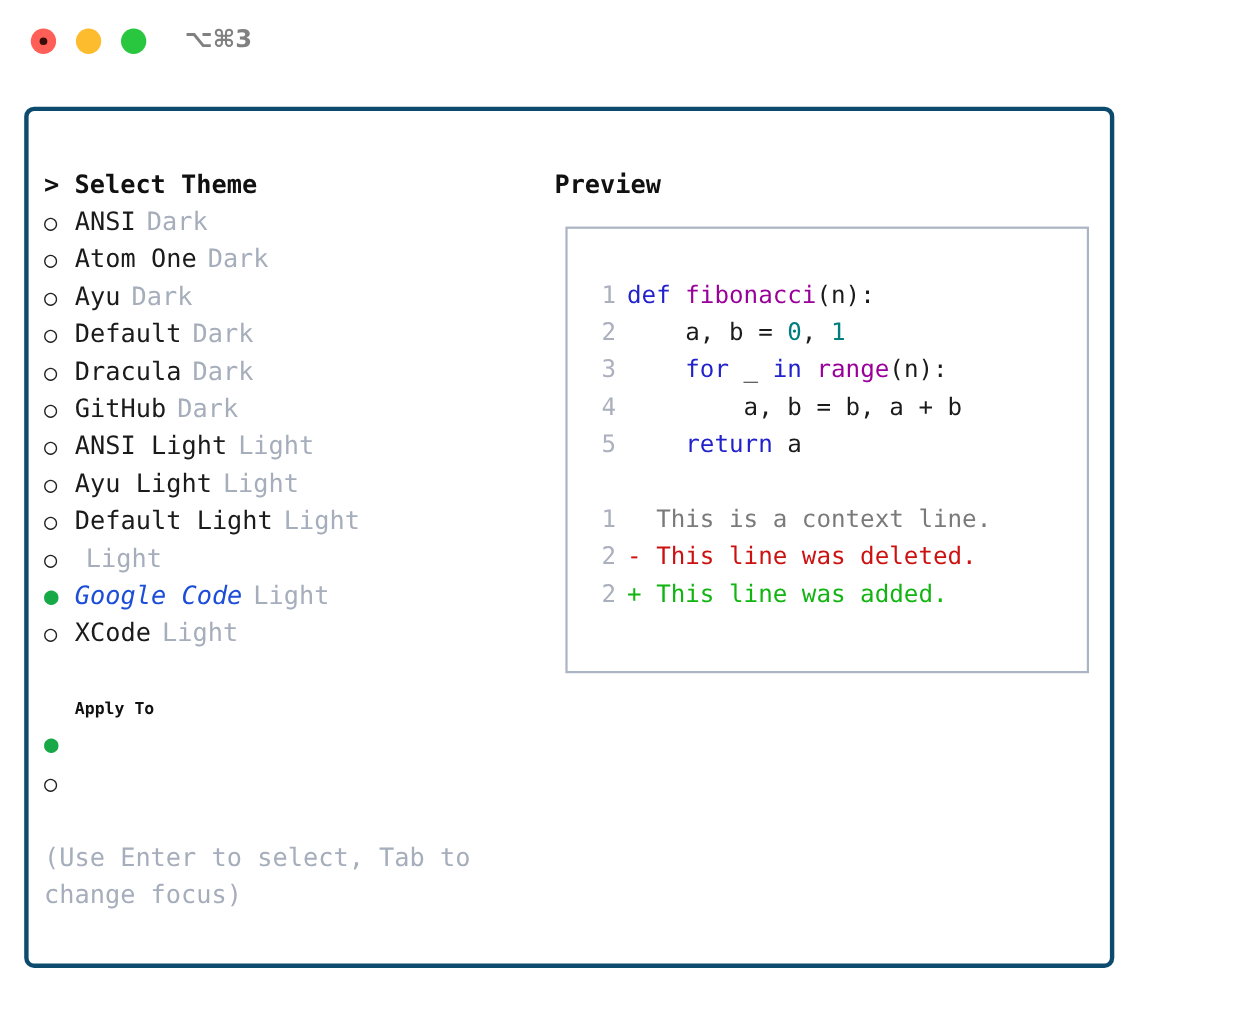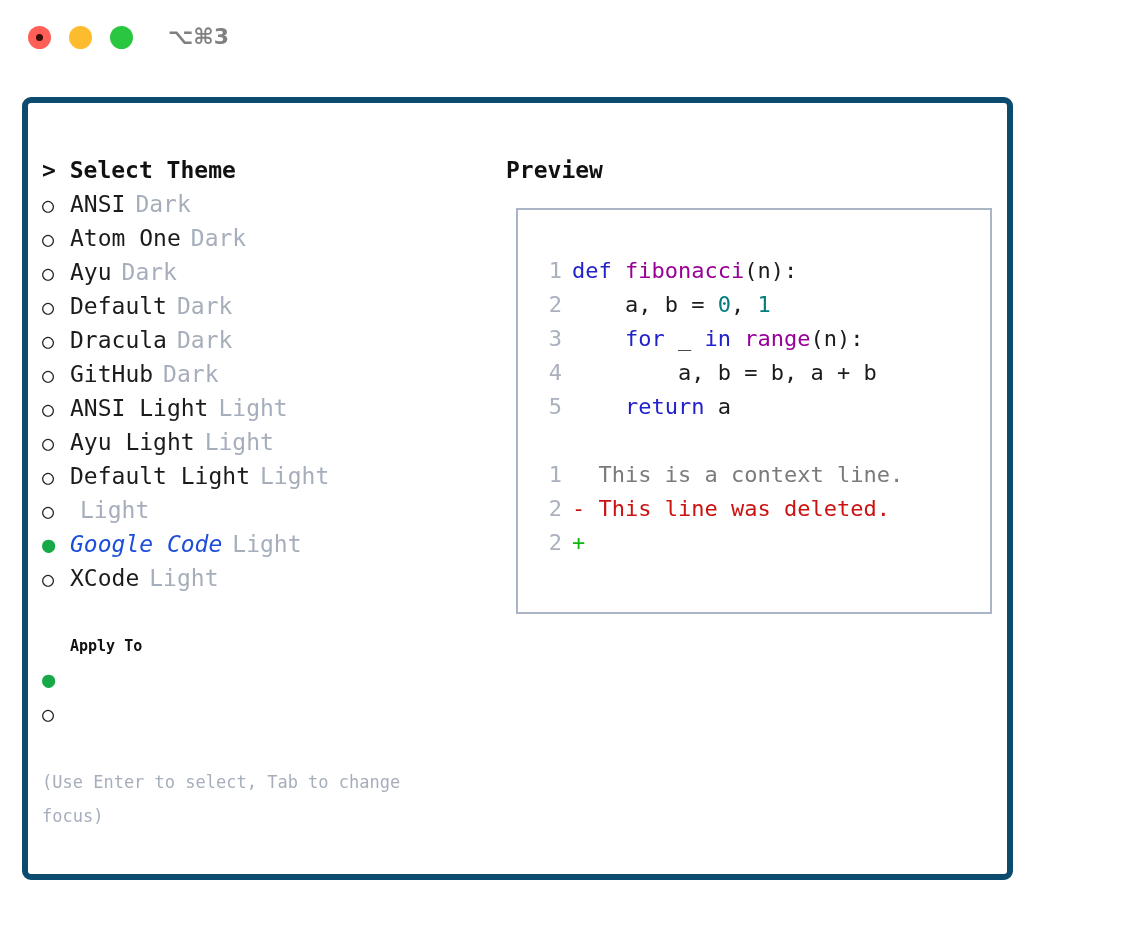--- a/index.html
+++ b/index.html
@@ -70,21 +70,21 @@
     font-family: "DejaVu Sans", "Liberation Sans", sans-serif;
   }
 
   
   .panel {
     position: absolute;
     left: 22px;
     top: 97px;
     width: 991px;
     height: 783px;
-    border: 6px solid #0c4a6e;
+    border: 4px solid #0c4a6e;
     border-radius: 9px;
     background: #ffffff;
     box-sizing: border-box;
   }
 
   
   .left-col {
     position: absolute;
     left: 14px;
     top: 50px;
@@ -125,21 +125,21 @@
   }
   .opt-name { color: #1b1b1b; }
   .opt-row.is-selected .opt-name { color: #1d4ed8; font-style: italic; }
   .opt-tag {
     color: #a6aebc;
     padding-left: 10px;
   }
   .spacer-row { height: 34px; }
   .hint {
     margin-top: 34px;
-    font-size: 17px;
+    font-size: 23px;
     line-height: 34px;
     color: #a6aebc;
     width: 420px;
   }
 
   
   .right-col {
     position: absolute;
     left: 478px;
     top: 50px;
@@ -238,19 +238,19 @@
             <div class="code-line"><span class="lineno">1</span><span class="code-text"><span class="tok-kw">def </span><span class="tok-fn">fibonacci</span><span class="tok-punc">(n):</span></span></div>
             <div class="code-line"><span class="lineno">2</span><span class="code-text"><span class="tok-punc">    a, b = </span><span class="tok-num">0</span><span class="tok-punc">, </span><span class="tok-num">1</span></span></div>
             <div class="code-line"><span class="lineno">3</span><span class="code-text"><span class="tok-punc">    </span><span class="tok-kw">for</span><span class="tok-punc"> _ </span><span class="tok-kw">in</span><span class="tok-punc"> </span><span class="tok-fn">range</span><span class="tok-punc">(n):</span></span></div>
             <div class="code-line"><span class="lineno">4</span><span class="code-text"><span class="tok-punc">        a, b = b, a + b</span></span></div>
             <div class="code-line"><span class="lineno">5</span><span class="code-text"><span class="tok-punc">    </span><span class="tok-kw">return</span><span class="tok-punc"> a</span></span></div>
           </div>
         <div class="gap-line"></div>
         <div id="diff-block">
             <div class="code-line"><span class="lineno">1</span><span class="diff-ctx">  </span><span class="diff-ctx">This is a context line.</span></div>
             <div class="code-line"><span class="lineno">2</span><span class="diff-del">- </span><span class="diff-del">This line was deleted.</span></div>
-            <div class="code-line"><span class="lineno">2</span><span class="diff-add">+ </span></div>
+            <div class="code-line"><span class="lineno">2</span><span class="diff-add">+ </span><span class="diff-add">This line was added.</span></div>
           </div>
       </div>
     </div>
 
   </div>
 </div>
 
 </body></html>

